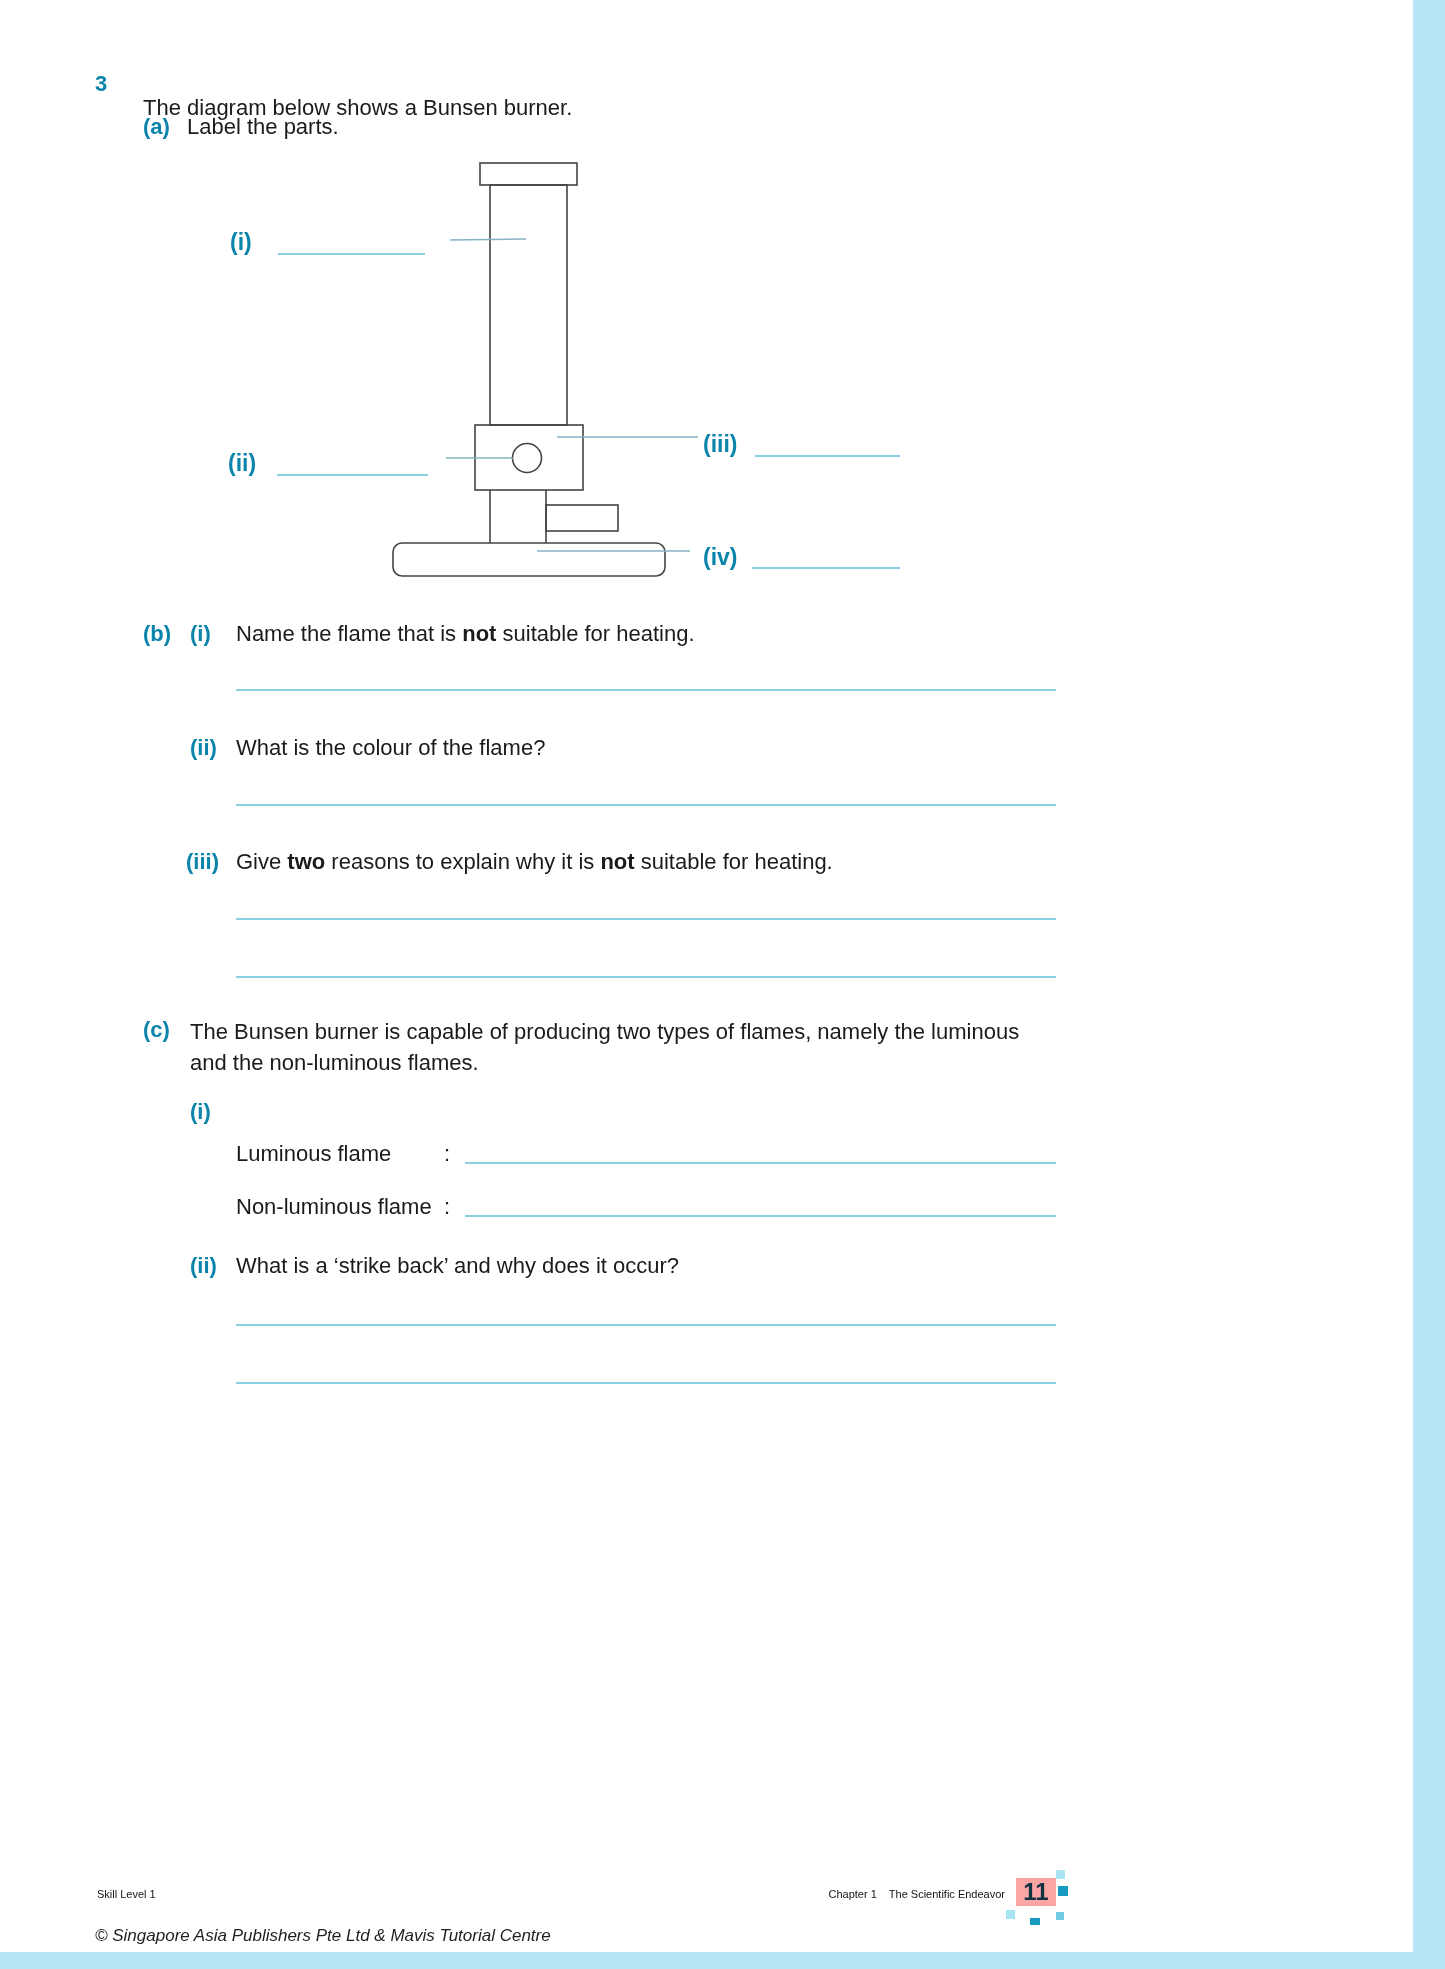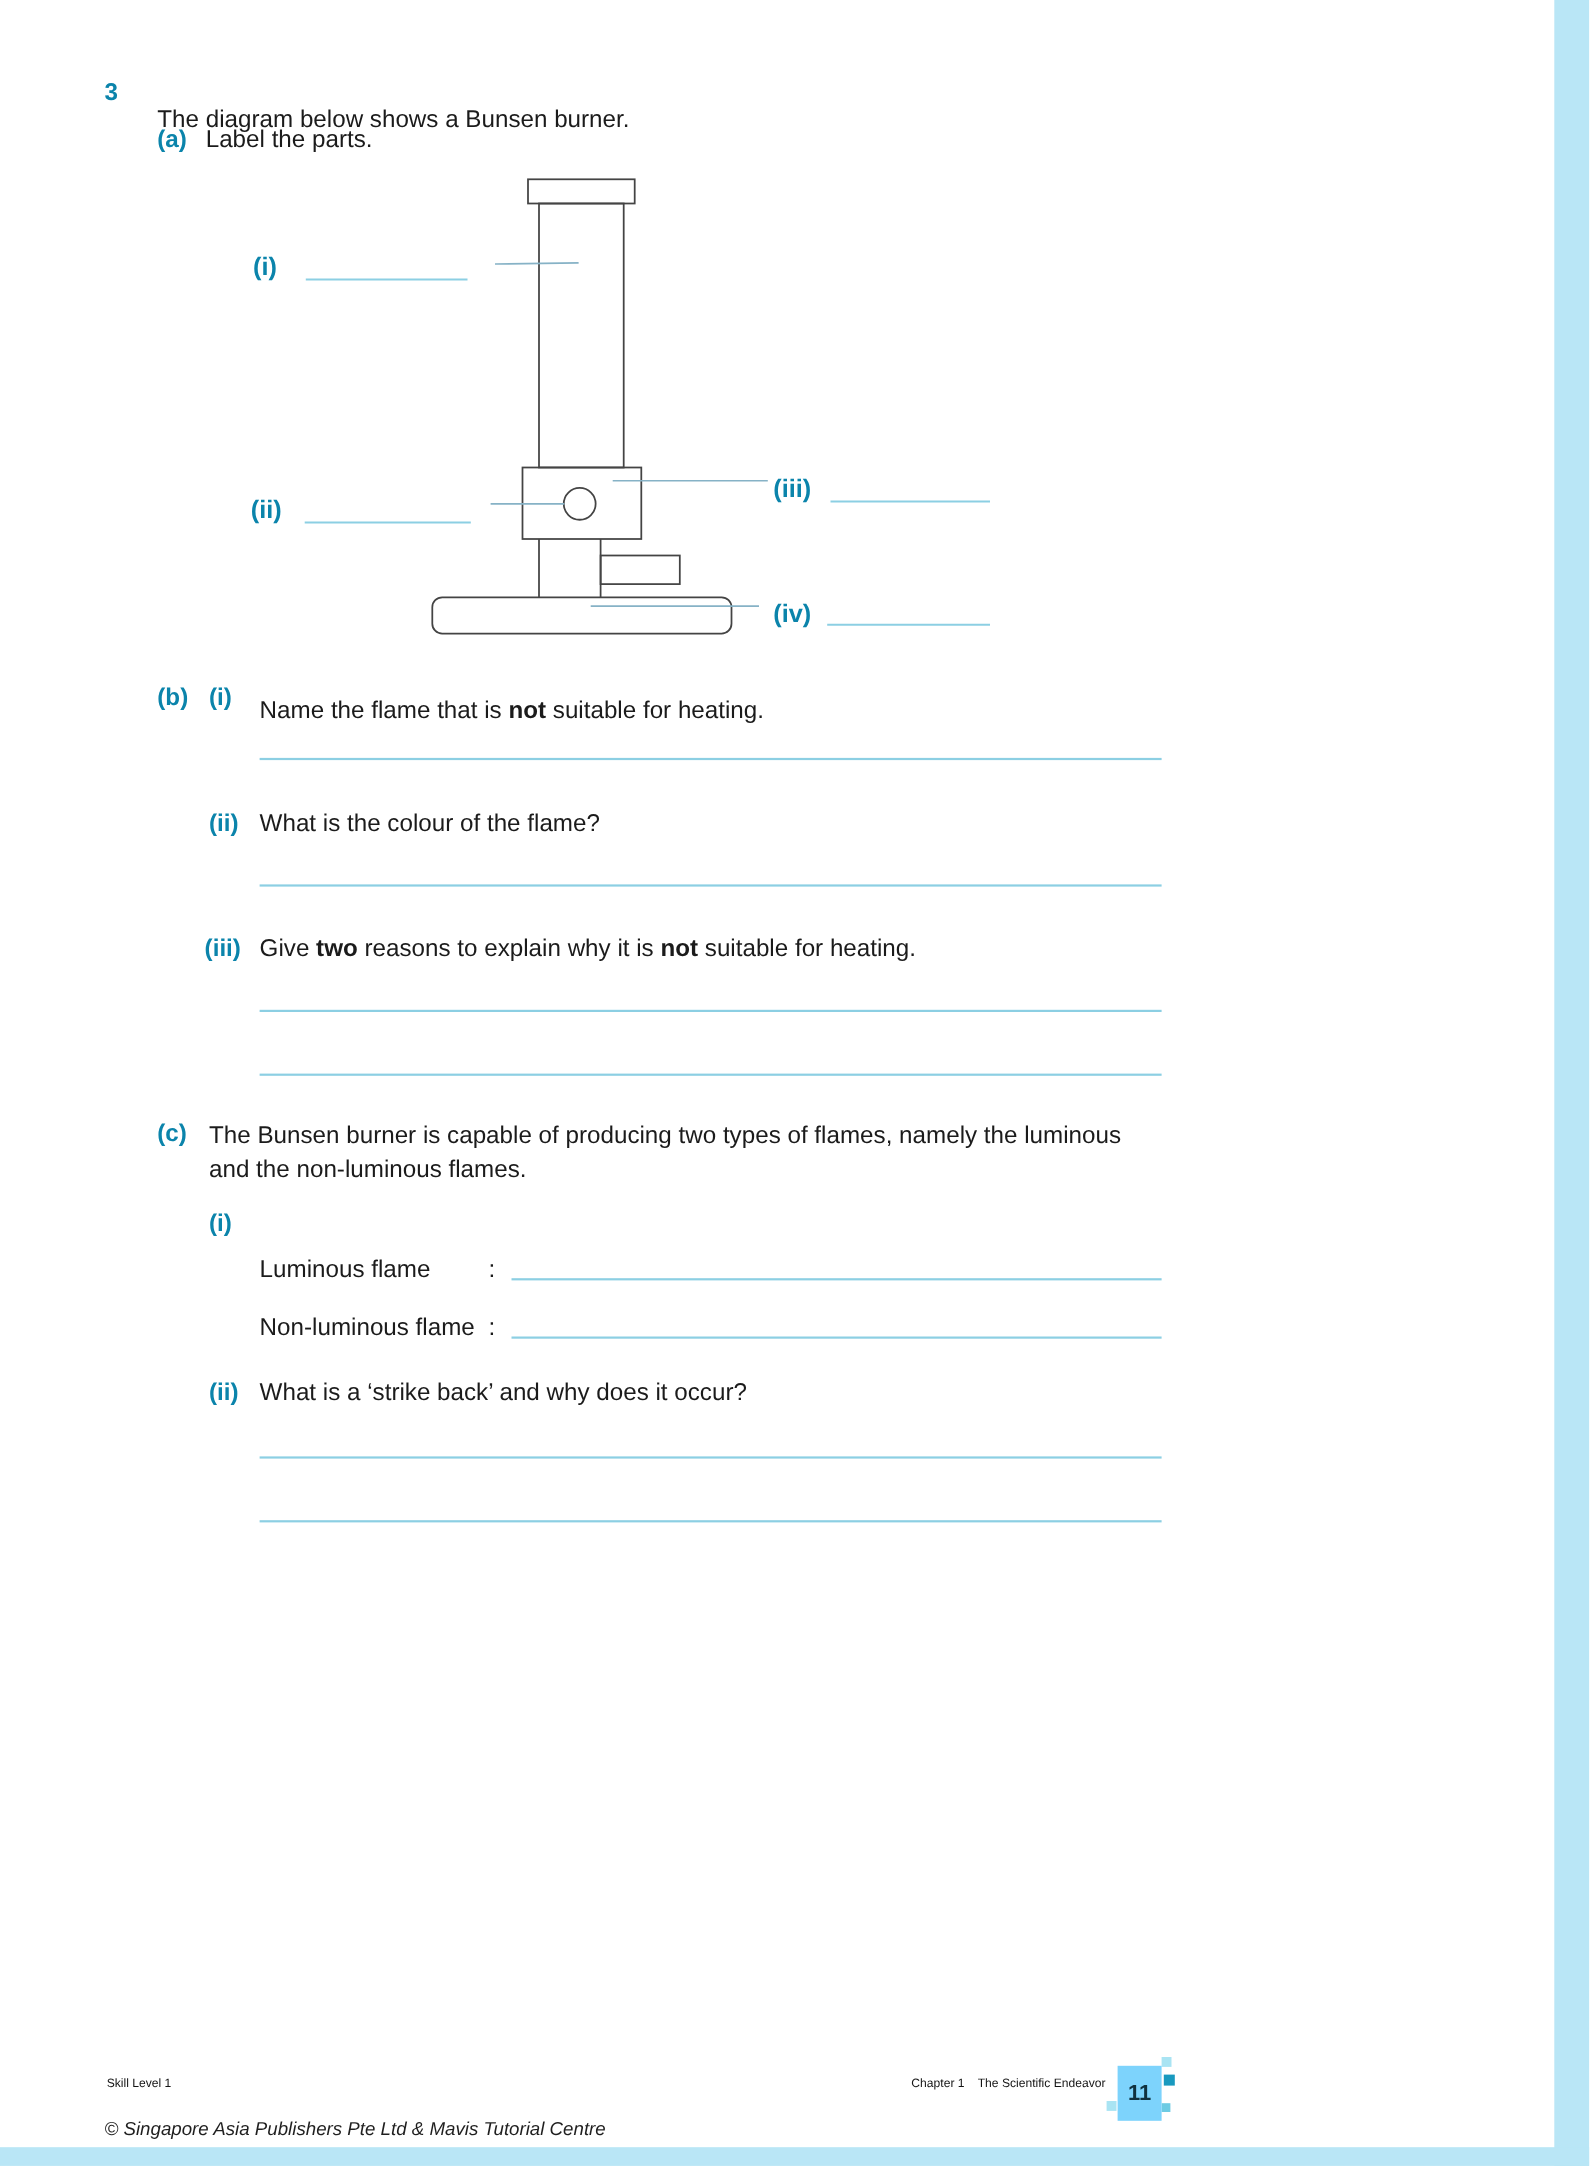--- a/index.html
+++ b/index.html
@@ -15,21 +15,21 @@
   .edge-right { position:absolute; left:1413px; top:0; width:32px; height:1969px; background:#b9e6f6; }
   .edge-bottom { position:absolute; left:0; top:1952px; width:1445px; height:17px; background:#b9e6f6; }
   .dlabel { font-family:"Liberation Sans", sans-serif; font-weight:bold; font-size:23px; fill:#0b84ab; }
   .diag-shape { fill:none; stroke:#444444; stroke-width:1.6; }
   .leader { stroke:#86b2c6; stroke-width:1.5; }
   .svg-blank { stroke:#8ccfe3; stroke-width:1.8; }
   .footer-small { font-size:11px; color:#141414; white-space:nowrap; }
   .copyright { font-size:17px; font-style:italic; color:#1f1f1f; white-space:nowrap; }
   .badge { position:absolute; left:1006px; top:1870px; width:64px; height:56px; }
   .badge .px { position:absolute; }
-  .badge .main { left:10px; top:8px; width:40px; height:50px; background:#7dd3fc; display:flex; align-items:center; justify-content:center; font-size:20px; font-weight:bold; color:#10313f; }
+  .badge .main { left:10px; top:8px; width:40px; height:28px; background:#fca5a5; display:flex; align-items:center; justify-content:center; font-size:24px; font-weight:bold; color:#10313f; }
 </style>
 </head>
 <body>
 
 <div class="page">
 
   <span class="abs txt accent" style="left:95px; top:70px;">3</span>
   <span class="abs txt" style="left:143px; top:70px;margin-top:24px;">The diagram below shows a Bunsen burner.</span>
 
   <span class="abs txt accent" style="left:143px; top:113px;">(a)</span>
@@ -57,21 +57,21 @@
     <text class="dlabel" x="703" y="565">(iv)</text>
 
     <line class="svg-blank" x1="278" y1="254" x2="425" y2="254"></line>
     <line class="svg-blank" x1="277" y1="475" x2="428" y2="475"></line>
     <line class="svg-blank" x1="755" y1="456" x2="900" y2="456"></line>
     <line class="svg-blank" x1="752" y1="568" x2="900" y2="568"></line>
   </svg>
 
   <span class="abs txt accent" style="left:143px; top:620px;">(b)</span>
   <span class="abs txt accent" style="left:190px; top:620px;">(i)</span>
-  <div class="abs txt" style="left:236px; top:620px;margin-top:12px;"><span>Name the flame that is </span><span class="b">not</span><span> suitable for heating.</span></div>
+  <div class="abs txt" style="left:236px; top:620px;"><span>Name the flame that is </span><span class="b">not</span><span> suitable for heating.</span></div>
   <div class="abs blank" style="left:236px; top:689px; width:820px;"></div>
 
   <span class="abs txt accent" style="left:190px; top:734px;">(ii)</span>
   <span class="abs txt" style="left:236px; top:734px;">What is the colour of the flame?</span>
   <div class="abs blank" style="left:236px; top:804px; width:820px;"></div>
 
   <span class="abs txt accent" style="left:186px; top:848px;">(iii)</span>
   <div class="abs txt" style="left:236px; top:848px;"><span>Give </span><span class="b">two</span><span> reasons to explain why it is </span><span class="b">not</span><span> suitable for heating.</span></div>
   <div class="abs blank" style="left:236px; top:918px; width:820px;"></div>
   <div class="abs blank" style="left:236px; top:976px; width:820px;"></div>

